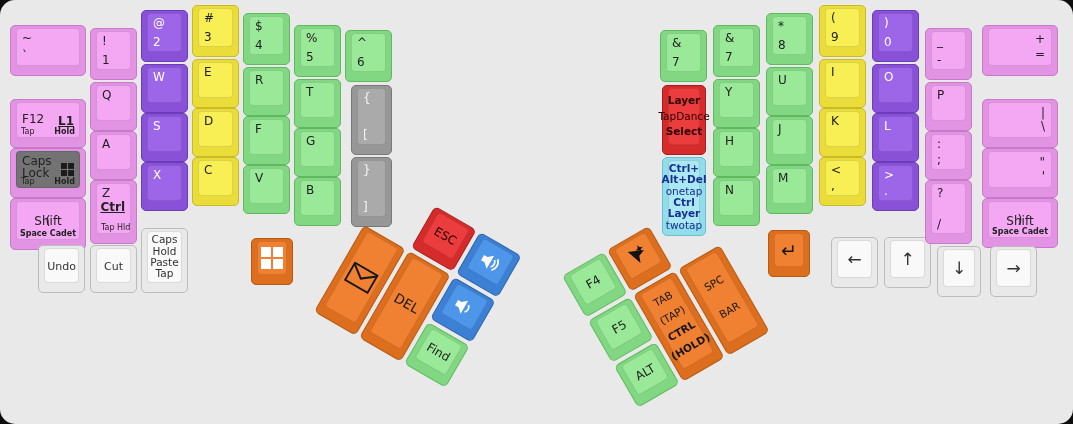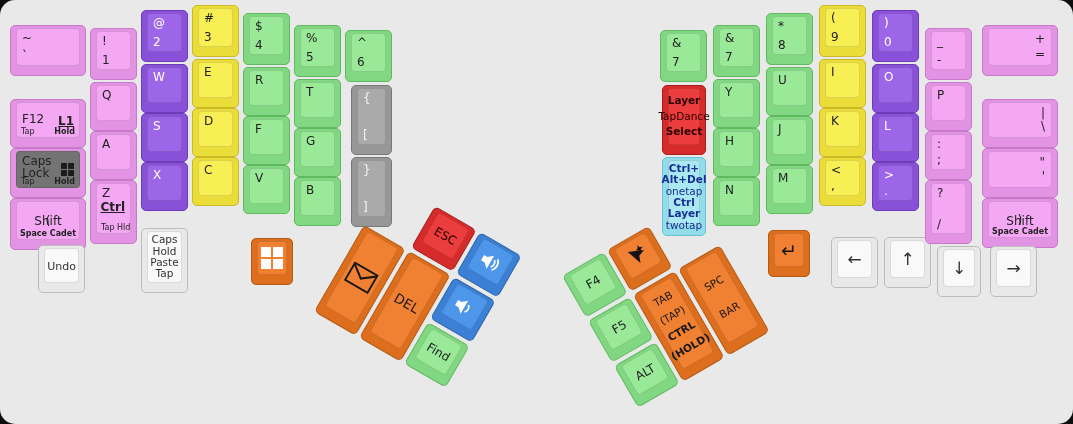--- a/index.html
+++ b/index.html
@@ -200,20 +200,25 @@
     <div class="key" style="left: 294px; top: 177px; width: 47px; height: 49px; background: rgb(130, 216, 130); border-color: rgb(95, 186, 95);">
       <div class="keytop" style="background: rgb(153, 233, 153); color: rgb(34, 34, 34);">
         <span class="lb tl">B</span>
       </div>
     </div>
     <div class="key" style="left: 38px; top: 245px; width: 47px; height: 48px; background: rgb(233, 233, 233); border-color: rgb(188, 188, 188);">
       <div class="keytop" style="background: rgb(249, 249, 249); color: rgb(51, 51, 51);">
         <span class="lb cm s11">Undo</span>
       </div>
     </div>
+    <div class="key" style="left: 90px; top: 245px; width: 47px; height: 48px; background: rgb(233, 233, 233); border-color: rgb(188, 188, 188);">
+      <div class="keytop" style="background: rgb(249, 249, 249); color: rgb(51, 51, 51);">
+        <span class="lb cm s11">Cut</span>
+      </div>
+    </div>
     <div class="key" style="left: 141px; top: 228px; width: 47px; height: 65px; background: rgb(233, 233, 233); border-color: rgb(188, 188, 188);">
       <div class="keytop" style="background: rgb(249, 249, 249); color: rgb(51, 51, 51);">
         <div class="stack">
           <span class="ln">Caps</span>
           <span class="ln tiny">Hold</span>
           <span class="ln">Paste</span>
           <span class="ln tiny">Tap</span>
         </div>
       </div>
     </div>

